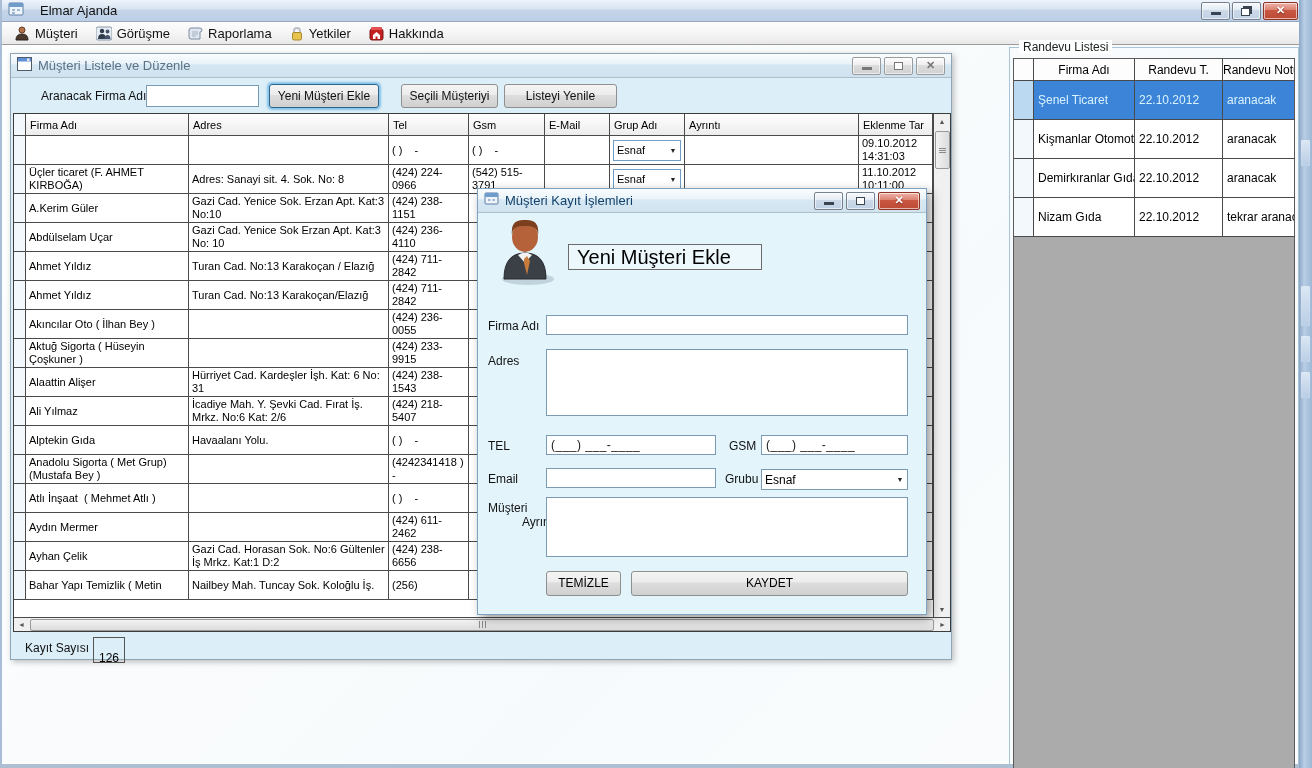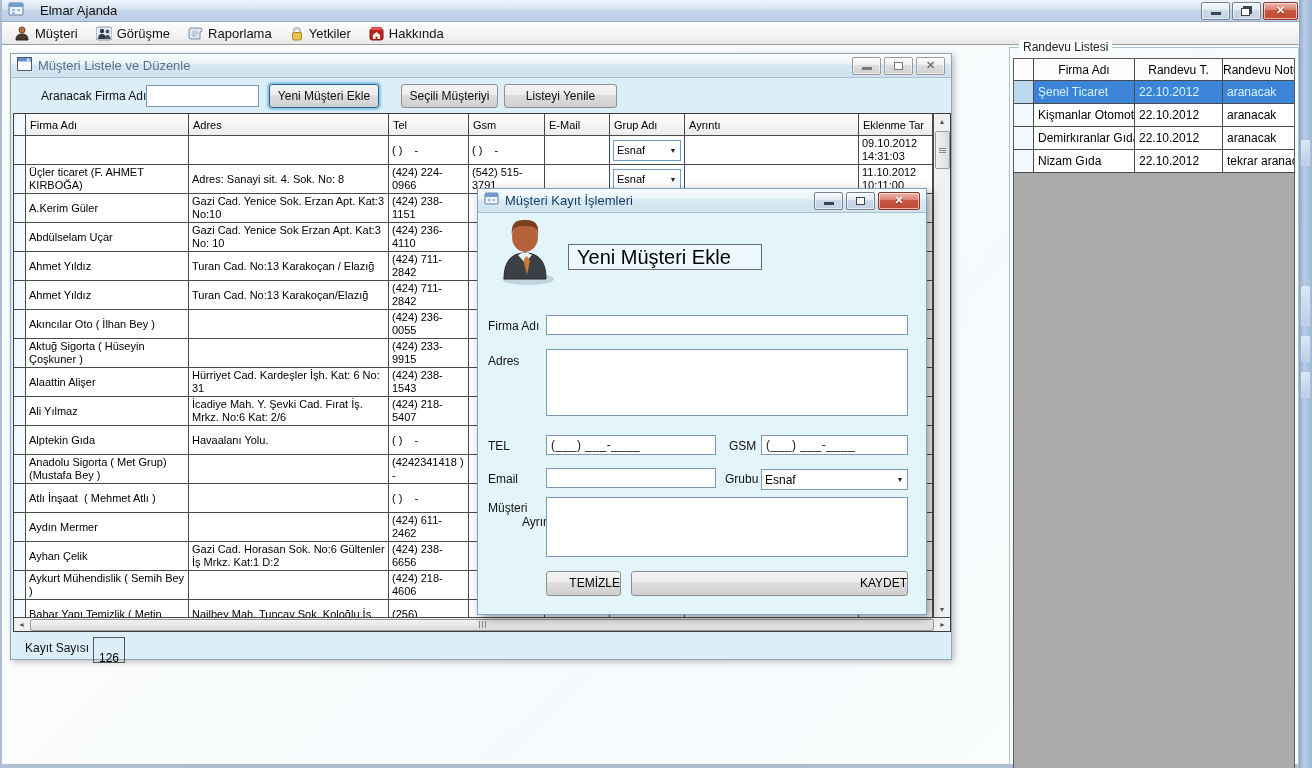--- a/index.html
+++ b/index.html
@@ -78,31 +78,31 @@
   .dialog .child-titlebar { background:linear-gradient(#fafdfe,#e9f3f9 45%,#d8e9f3 46%,#d0e3ef); }
   .dialog .child-titlebar .title { color:#11406b; }
   .avatar { position:absolute; left:16px; top:26px; }
   .dlg-heading { position:absolute; left:90px; top:55px; width:194px; height:26px; border:1px solid #6b6b6b; font-size:20px; color:#000; padding:1px 8px; white-space:nowrap; background:rgba(255,255,255,.35); }
   .dlg-label { position:absolute; font-size:12px; color:#111; }
   .dlg-input { position:absolute; height:20px; border:1px solid #7a9ab5; background:#fff; font-size:12px; padding:2px 4px; font-family:"Liberation Sans",sans-serif; }
   .dlg-area { position:absolute; border:1px solid #7a9ab5; background:#fff; }
   .mask { color:#1a1a1a; letter-spacing:.5px; }
   .dlg-combo { position:absolute; left:283px; top:280px; width:147px; height:21px; background:#fff; border:1px solid #7a9ab5; display:flex; align-items:center; }
   .dlg-combo .combo-text { font-size:12px; }
-  .dlg-btn { position:absolute; top:382px; height:25px; background:linear-gradient(#f4f4f4,#ececec 45%,#dedede 46%,#d0d0d0); border:1px solid #8e8f8f; border-radius:3px; font-size:12px; text-align:right; line-height:23px; }
+  .dlg-btn { position:absolute; top:382px; height:25px; background:linear-gradient(#f4f4f4,#ececec 45%,#dedede 46%,#d0d0d0); border:1px solid #8e8f8f; border-radius:3px; font-size:12px; text-align:center; line-height:23px; }
   .btn-clear { left:68px; width:75px; }
   .btn-save { left:153px; width:277px; }
 
   
   .appt-group { position:absolute; left:1007px; top:2px; width:290px; height:758px; border:1px solid #a9c4d6; }
   .appt-title { position:absolute; left:9px; top:-8px; background:#fdfefe; padding:0 4px; font-size:12px; color:#222; }
   .appt-grid-wrap { position:absolute; left:3px; top:10px; width:282px; height:729px; background:#ababab; border:1px solid #5a5a5a; overflow:hidden; }
   table.appt { border-collapse:separate; border-spacing:0; table-layout:fixed; width:282px; font-size:12px; background:#fff; }
   table.appt th { height:22px; background:#fdfdfd; border-right:1px solid #4a4a4a; border-bottom:1px solid #4a4a4a; font-weight:normal; text-align:center; overflow:hidden; white-space:nowrap; }
-  table.appt td { height:22px; border-right:1px solid #4a4a4a; border-bottom:1px solid #4a4a4a; padding:4px 4px; white-space:nowrap; overflow:hidden; vertical-align:middle; }
+  table.appt td { height:22px; border-right:1px solid #4a4a4a; border-bottom:1px solid #4a4a4a; padding:12px 4px; white-space:nowrap; overflow:hidden; vertical-align:middle; }
   table.appt td.rowhdr { background:#f2f8fc; padding:0; }
   table.appt tr.sel td { background:#3b84d8; color:#d9f3ff; }
   table.appt tr.sel td.rowhdr { background:#bcd9f2; }
 </style>
 </head>
 <body>
 
 <div class="main-window">
 
   <div class="titlebar">
@@ -393,31 +393,20 @@
                   <td></td>
                   <td></td>
                   <td></td>
                   <td></td>
                 </tr>
                 <tr>
                   <td class="rowhdr"></td>
                   <td>Ayhan Çelik</td>
                   <td>Gazi Cad. Horasan Sok. No:6 Gültenler İş Mrkz. Kat:1 D:2</td>
                   <td>(424) 238-6656</td>
-                  <td></td>
-                  <td></td>
-                  <td></td>
-                  <td></td>
-                  <td></td>
-                </tr>
-                <tr>
-                  <td class="rowhdr"></td>
-                  <td>Aykurt Mühendislik ( Semih Bey )</td>
-                  <td></td>
-                  <td>(424) 218-4606</td>
                   <td></td>
                   <td></td>
                   <td></td>
                   <td></td>
                   <td></td>
                 </tr>
                 <tr>
                   <td class="rowhdr"></td>
                   <td>Bahar Yapı Temizlik ( Metin</td>
                   <td>Nailbey Mah. Tuncay Sok. Koloğlu İş.</td>

